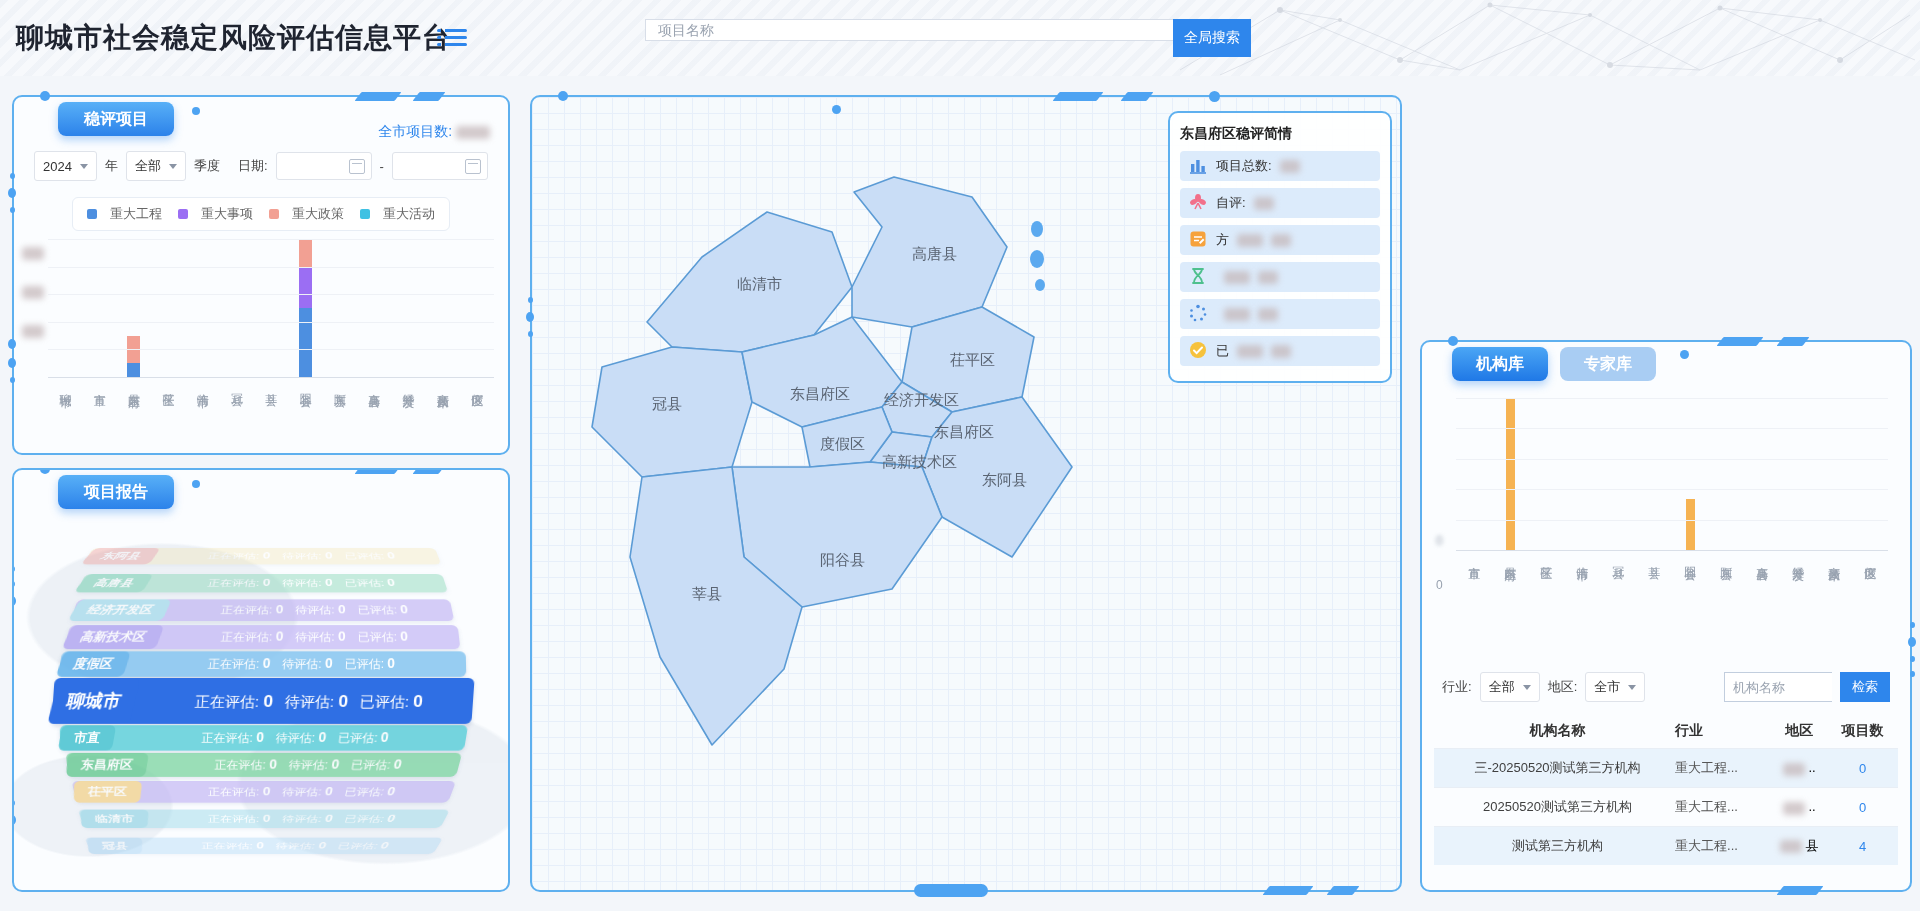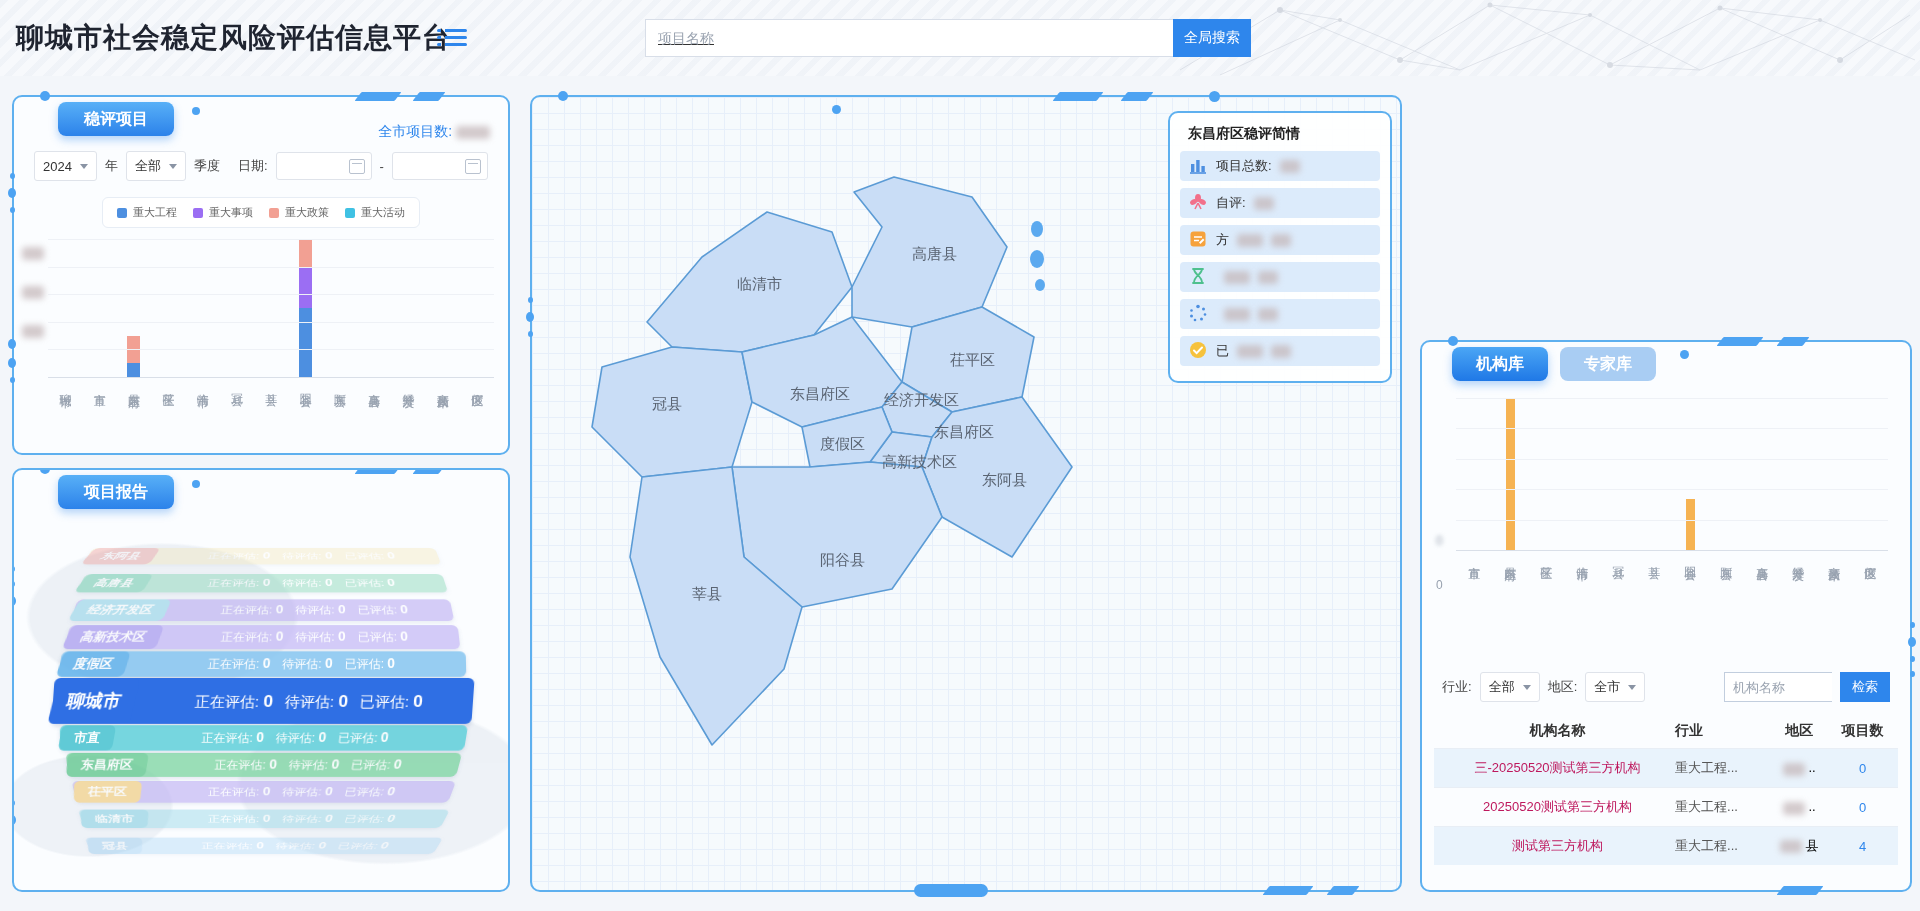--- a/index.html
+++ b/index.html
@@ -8,22 +8,22 @@
     background:#f3f6fa;}
   
   .header{position:absolute;left:0;top:0;width:1920px;height:76px;background:#f7f9fc;
     background-image:repeating-linear-gradient(135deg,rgba(180,195,215,.10) 0 6px,transparent 6px 14px);}
   .header .net{position:absolute;right:0;top:0;opacity:.5;}
   .app-title{position:absolute;left:16px;top:19px;font-size:28px;font-weight:700;color:#1f2430;letter-spacing:1px;}
   .menu-icon{position:absolute;left:437px;top:25px;width:30px;height:26px;cursor:pointer;}
   .menu-icon i{display:block;height:3px;margin:4px 0;border-radius:2px;
     background:linear-gradient(90deg,#2e86ec 0 4px,transparent 4px 8px,#2e86ec 8px 100%);}
   .g-search{position:absolute;left:645px;top:19px;display:flex;}
-  .g-search input{width:528px;height:38px;border:1px solid #d8dee8;border-right:none;background:#fff;
-    padding:0 12px;font-size:14px;color:#333;outline:none;box-sizing:border-box;text-decoration:underline;}
+  .g-search input{width:528px;height:22px;border:1px solid #d8dee8;border-right:none;background:#fff;
+    padding:0 12px;font-size:14px;color:#333;outline:none;box-sizing:border-box;}
   .g-search input::placeholder{color:#9aa3b0;}
   .g-search button{width:78px;height:38px;border:none;background:#2e86ec;color:#fff;font-size:14px;cursor:pointer;}
   .hdr-right{position:absolute;right:158px;top:0;height:76px;display:flex;align-items:center;gap:34px;color:#8a8f99;font-size:14px;}
   .hdr-item{display:flex;align-items:center;gap:6px;cursor:pointer;}
   .hdr-item svg{display:block;}
   
   .panel{position:absolute;border:2px solid #5eb0ef;border-radius:10px;background:#fbfdff;}
   .p-badge{position:absolute;top:5px;left:44px;height:34px;line-height:34px;padding:0 26px;border-radius:8px;
     background:linear-gradient(180deg,#58b0f7,#2c82ea);color:#fff;font-size:16px;font-weight:700;
     box-shadow:0 4px 8px rgba(46,134,236,.35);z-index:5;}
@@ -38,21 +38,21 @@
   .total-line{position:absolute;right:18px;top:26px;font-size:14px;color:#2e86ec;}
   .filters{position:absolute;left:20px;top:54px;display:flex;align-items:center;gap:8px;font-size:13px;color:#444;}
   .sel{height:28px;border:1px solid #dfe3ea;border-radius:3px;background:#fff;display:flex;align-items:center;
     padding:0 8px;gap:8px;color:#333;cursor:pointer;}
   .sel .chev{width:0;height:0;border-left:4px solid transparent;border-right:4px solid transparent;border-top:5px solid #8a94a4;}
   .dinput{width:96px;height:28px;border:1px solid #dfe3ea;border-radius:3px;background:#fff;display:flex;align-items:center;justify-content:flex-end;padding:0 6px;box-sizing:border-box;}
   .cal{width:14px;height:13px;border:1.5px solid #b9c2cf;border-radius:2px;position:relative;}
   .cal:before{content:"";position:absolute;left:2px;right:2px;top:3px;height:1.5px;background:#b9c2cf;}
   .legend{position:absolute;left:50%;transform:translateX(-50%);top:100px;display:flex;gap:16px;align-items:center;
     border:1px solid #e7edf5;border-radius:6px;padding:7px 14px;white-space:nowrap;background:#fff;}
-  .legend .li{display:flex;align-items:center;gap:6px;font-size:11px;color:#666;cursor:pointer;}
+  .legend .li{display:flex;align-items:center;gap:13px;font-size:13px;color:#666;cursor:pointer;}
   .legend .sw{width:10px;height:10px;border-radius:2px;}
   .chart{position:absolute;}
   .chart .plot{position:absolute;left:0;right:0;top:0;display:flex;align-items:flex-end;border-bottom:1px solid #d9dfe8;}
   .chart .col{flex:1;display:flex;flex-direction:column;align-items:center;justify-content:flex-end;height:100%;}
   .chart .bar{width:13px;display:flex;flex-direction:column-reverse;}
   .chart .seg{width:100%;}
   .chart .xrow{position:absolute;left:0;right:0;display:flex;}
   .chart .xrow .xc{flex:1;display:flex;justify-content:center;padding-top:6px;}
   .vlab{writing-mode:vertical-rl;text-orientation:upright;font-size:12px;color:#97a1af;line-height:1.05;letter-spacing:1px;}
   .gridlines{position:absolute;left:0;right:0;top:0;bottom:0;pointer-events:none;}
@@ -78,21 +78,21 @@
   .tabset{position:absolute;top:5px;left:40px;display:flex;gap:12px;z-index:6;}
   .tab{height:34px;line-height:34px;padding:0 24px;border-radius:8px;color:#fff;font-size:16px;font-weight:700;cursor:pointer;}
   .tab.on{background:linear-gradient(180deg,#4ba6f5,#1f78e6);box-shadow:0 4px 8px rgba(46,134,236,.35);}
   .tab.off{background:#a9cdf3;}
   .mapsvg{position:absolute;left:20px;top:40px;}
   .mapsvg polygon,.mapsvg path{fill:#c9ddf6;stroke:#5b9bd5;stroke-width:1.6;stroke-linejoin:round;cursor:pointer;}
   .mapsvg text{font-size:15px;fill:#5a6472;pointer-events:none;}
   .mapsvg .isl{fill:#5ba9ef;stroke:none;}
   .infobox{position:absolute;right:8px;top:14px;width:200px;border:2px solid #5eb0ef;border-radius:10px;
     background:rgba(255,255,255,.9);padding:10px 10px 8px;z-index:5;}
-  .infobox h3{margin:2px 8px 8px;font-size:14px;color:#222;}
+  .infobox h3{margin:2px 0 8px;font-size:14px;color:#222;}
   .inforow{display:flex;align-items:center;gap:8px;background:#dcebfb;border-radius:4px;height:30px;
     margin-bottom:7px;padding:0 8px;font-size:13px;color:#333;}
   .inforow svg{flex:0 0 auto;}
   .map-bottom-pill{position:absolute;bottom:-7px;left:44%;width:74px;height:13px;border-radius:7px;background:#4da3f2;}
   
   #panelTodo{left:1420px;top:98px;width:488px;height:222px;}
   .todo-inner{position:absolute;left:26px;right:22px;top:48px;bottom:14px;background:#fff;
     border:1px solid #9ed0f5;border-radius:8px;}
   
   #panelOrg{left:1420px;top:340px;width:488px;height:548px;}
@@ -105,21 +105,21 @@
   .org-filters input::placeholder{color:#9aa3b0;}
   .org-filters button{width:50px;height:30px;border:none;background:#2e86ec;color:#fff;font-size:13px;cursor:pointer;}
   .org-table{position:absolute;left:12px;right:12px;top:372px;font-size:13px;}
   .org-table .thead{display:flex;font-weight:700;color:#333;font-size:14px;padding:8px 6px;}
   .org-table .tr{display:flex;align-items:center;min-height:38px;padding:0 6px;border-top:1px solid #e8eef5;cursor:pointer;}
   .org-table .tr:nth-child(even){background:#e9f3fc;}
   .cName{flex:0 0 52%;text-align:center;}
   .cInd{flex:0 0 20%;}
   .cReg{flex:0 0 15%;text-align:center;}
   .cNum{flex:0 0 13%;text-align:center;}
-  .org-table .tr .cName{color:#be185d;}
+  .org-table .tr .cName{color:#404040;}
   .org-table .tr .cInd{color:#555;}
   .org-table .tr .cNum{color:#2e86ec;}
 </style>
 </head>
 <body>
 
 <div class="stage">
 
   <div class="header">
     <svg class="net" width="760" height="76" viewBox="0 0 760 76">

